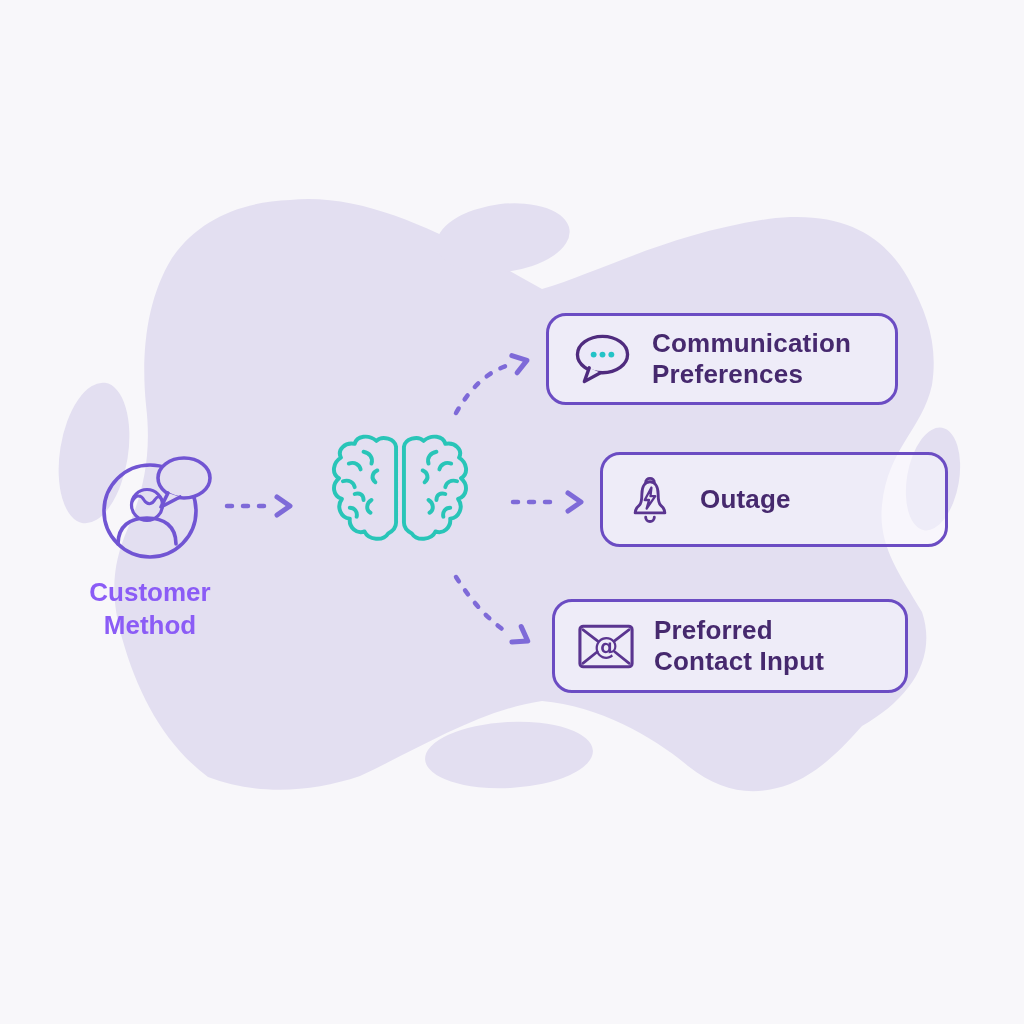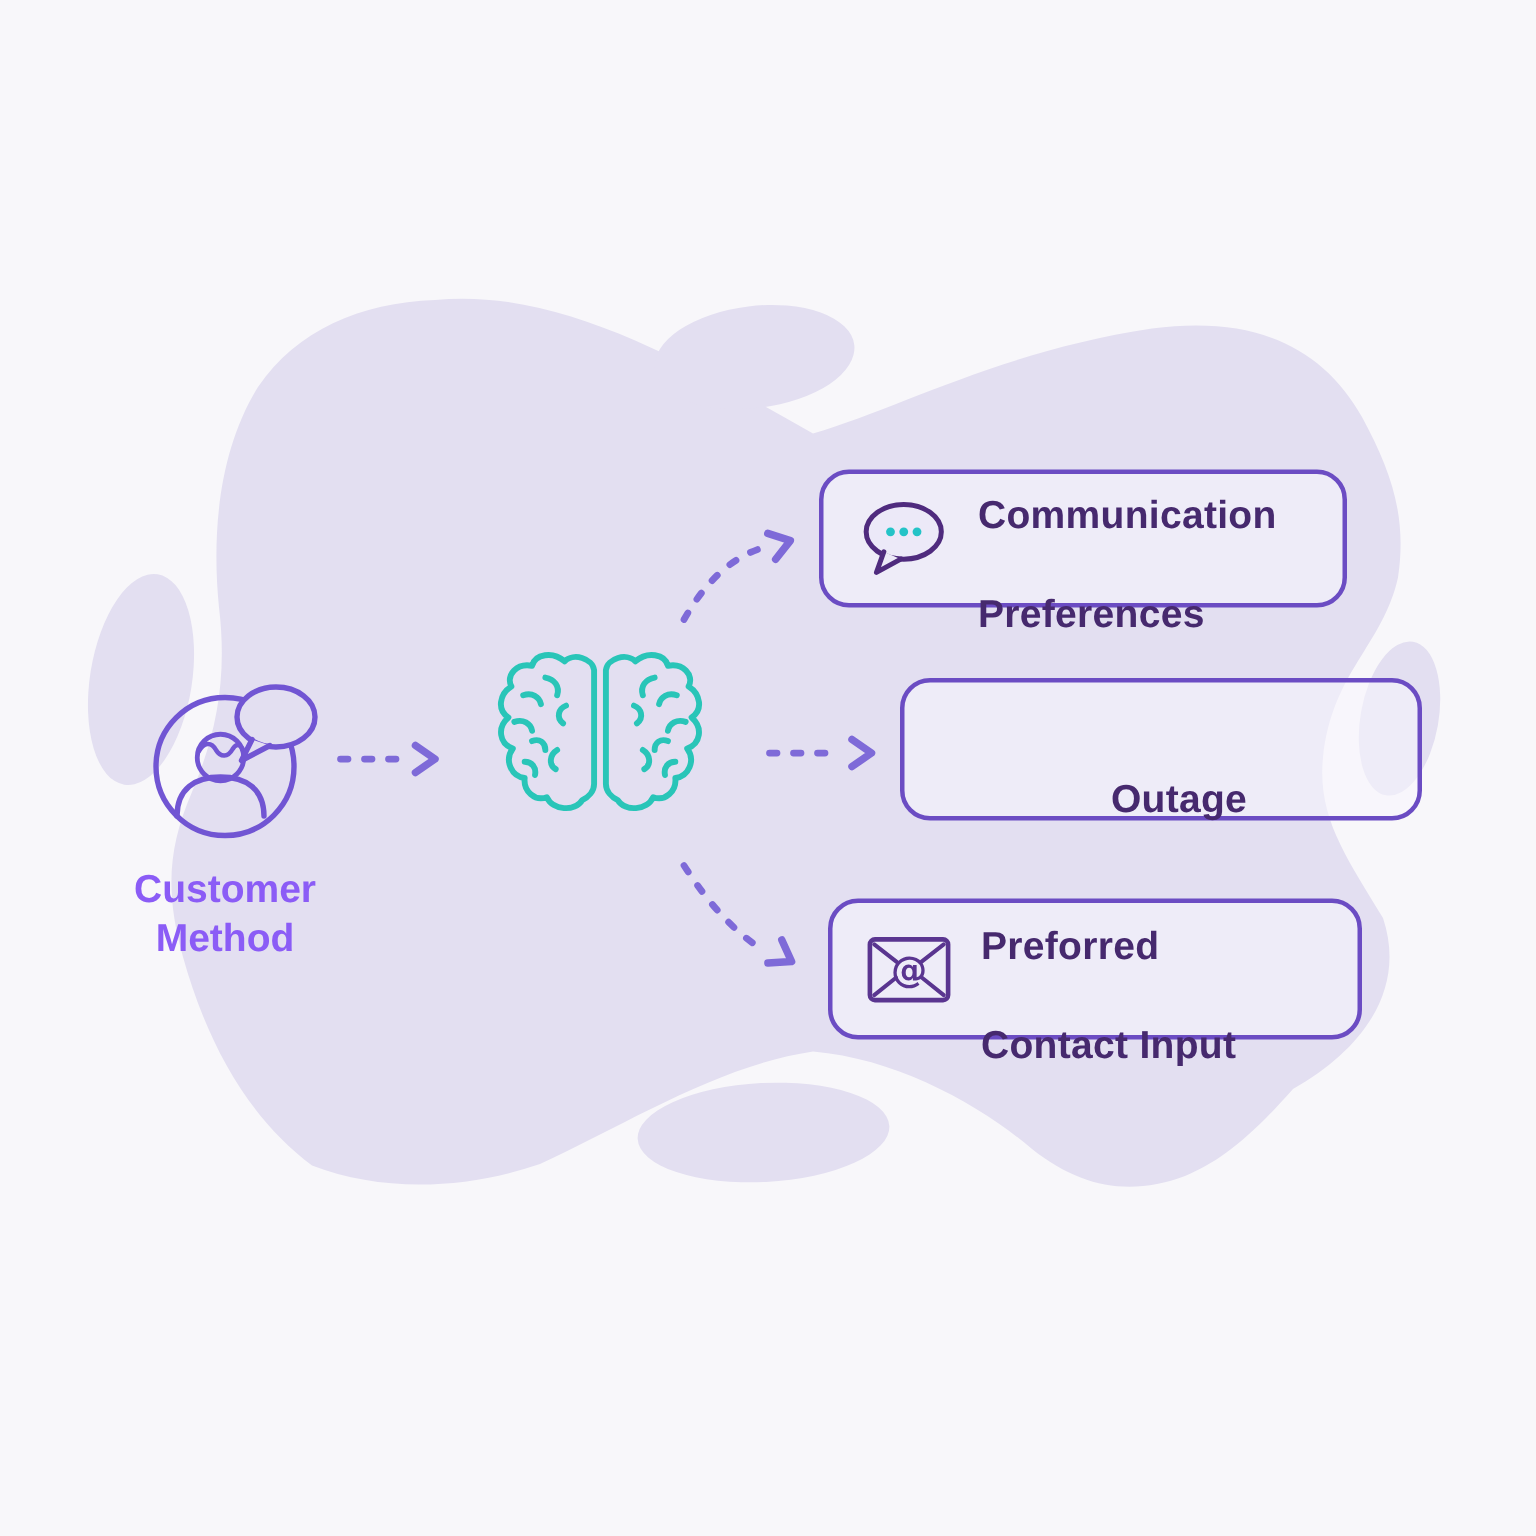--- a/index.html
+++ b/index.html
@@ -20,23 +20,23 @@
     border:3px solid #6b4cc3;
     border-radius:20px;
     background:rgba(248,246,253,0.55);
     display:flex;align-items:center;
     box-sizing:border-box;
   }
   .node-label{
     font-size:26px;font-weight:700;color:#46296e;line-height:1.2;
     letter-spacing:0.2px;
   }
-  .node-label span{display:block;margin-top:35px;}
+  .node-label span{display:block;}
   #box-1{left:546px;top:313px;width:352px;height:92px;padding-left:25px;gap:21px;}
-  #box-2{left:600px;top:452px;width:348px;height:95px;padding-left:24px;gap:27px;flex-direction:column;}
+  #box-2{left:600px;top:452px;width:348px;height:95px;padding-left:24px;gap:27px;}
   #box-3{left:552px;top:599px;width:356px;height:94px;padding-left:23px;gap:20px;}
   
   #person-icon{left:90px;top:452px;}
   #input-label{
     left:52px;top:576px;width:196px;text-align:center;
     font-size:26px;font-weight:700;color:#8b5cf6;line-height:1.25;
   }
   #input-label span{display:block;}
   
   #brain-icon{left:330px;top:433px;}

